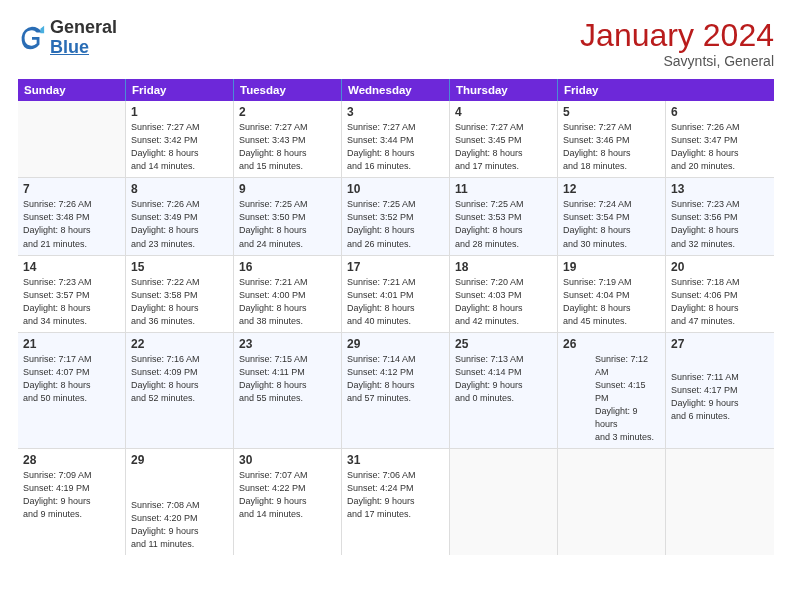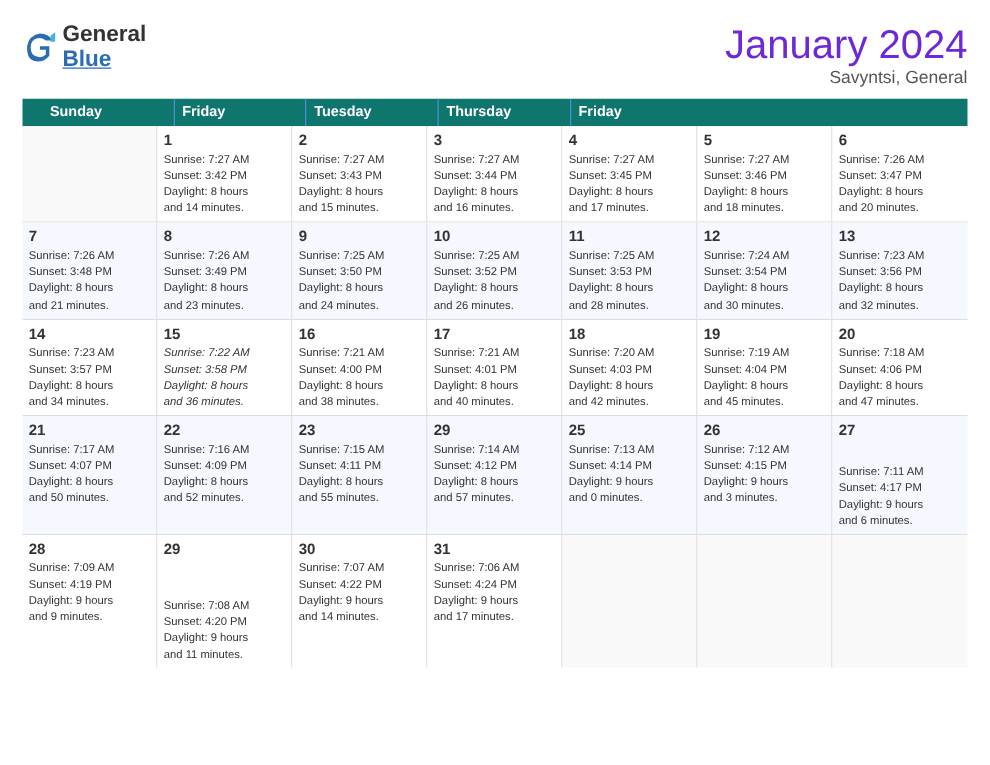--- a/index.html
+++ b/index.html
@@ -47,37 +47,36 @@
     .logo-icon {
       width: 28px;
       height: 28px;
     }
     .title-block {
       text-align: right;
     }
     .month-title {
       font-size: 32px;
       font-weight: 300;
-      color: #6d28d9;
+      color: #b91c1c;
       line-height: 1.1;
     }
     .subtitle {
       font-size: 14px;
       color: #555;
     }
     .calendar {
       flex: 1;
       display: flex;
       flex-direction: column;
     }
     .cal-header {
       display: grid;
       grid-template-columns: repeat(7, 1fr);
-      background: #0f766e;
-      padding-left: 16px;
+      background: #6d28d9;
     }
     .cal-header-cell {
       color: #fff;
       font-size: 11.5px;
       font-weight: bold;
       padding: 5px 6px;
       border-right: 1px solid #4a8dd5;
     }
     .cal-header-cell:last-child { border-right: none; }
     .cal-body {
@@ -139,20 +138,21 @@
       <div class="month-title">January 2024</div>
       <div class="subtitle">Savyntsi, General</div>
     </div>
   </div>
 
   <div class="calendar">
     <div class="cal-header">
     <div class="cal-header-cell">Sunday</div>
         <div class="cal-header-cell">Friday</div>
         <div class="cal-header-cell">Tuesday</div>
+        <div class="cal-header-cell">Wednesday</div>
         <div class="cal-header-cell">Thursday</div>
         <div class="cal-header-cell">Friday</div>
       </div>
     <div class="cal-body">
     <div class="cal-row">
           <div class="cal-cell empty"></div>
           <div class="cal-cell">
             <span class="day-number">1</span>
             <div class="cell-info" style="white-space: pre-line;">Sunrise: 7:27 AM
 Sunset: 3:42 PM
@@ -249,21 +249,21 @@
         <div class="cal-row">
           <div class="cal-cell">
             <span class="day-number">14</span>
             <div class="cell-info" style="white-space: pre-line;">Sunrise: 7:23 AM
 Sunset: 3:57 PM
 Daylight: 8 hours
 and 34 minutes.</div>
           </div>
           <div class="cal-cell">
             <span class="day-number">15</span>
-            <div class="cell-info" style="white-space: pre-line; font-style: italic;">Sunrise: 7:22 AM
+            <div class="cell-info" style="white-space: pre-line;">Sunrise: 7:22 AM
 Sunset: 3:58 PM
 Daylight: 8 hours
 and 36 minutes.</div>
           </div>
           <div class="cal-cell">
             <span class="day-number">16</span>
             <div class="cell-info" style="white-space: pre-line;">Sunrise: 7:21 AM
 Sunset: 4:00 PM
 Daylight: 8 hours
 and 38 minutes.</div>
@@ -328,21 +328,21 @@
           </div>
           <div class="cal-cell">
             <span class="day-number">25</span>
             <div class="cell-info" style="white-space: pre-line;">Sunrise: 7:13 AM
 Sunset: 4:14 PM
 Daylight: 9 hours
 and 0 minutes.</div>
           </div>
           <div class="cal-cell">
             <span class="day-number">26</span>
-            <div class="cell-info" style="white-space: pre-line;">Sunrise: 7:12 AM
+            <div class="cell-info" style="white-space: pre-line; margin-left: 32px;">Sunrise: 7:12 AM
 Sunset: 4:15 PM
 Daylight: 9 hours
 and 3 minutes.</div>
           </div>
           <div class="cal-cell">
             <span class="day-number">27</span>
             <div class="cell-info" style="white-space: pre-line; margin-top: 20px;">Sunrise: 7:11 AM
 Sunset: 4:17 PM
 Daylight: 9 hours
 and 6 minutes.</div>

